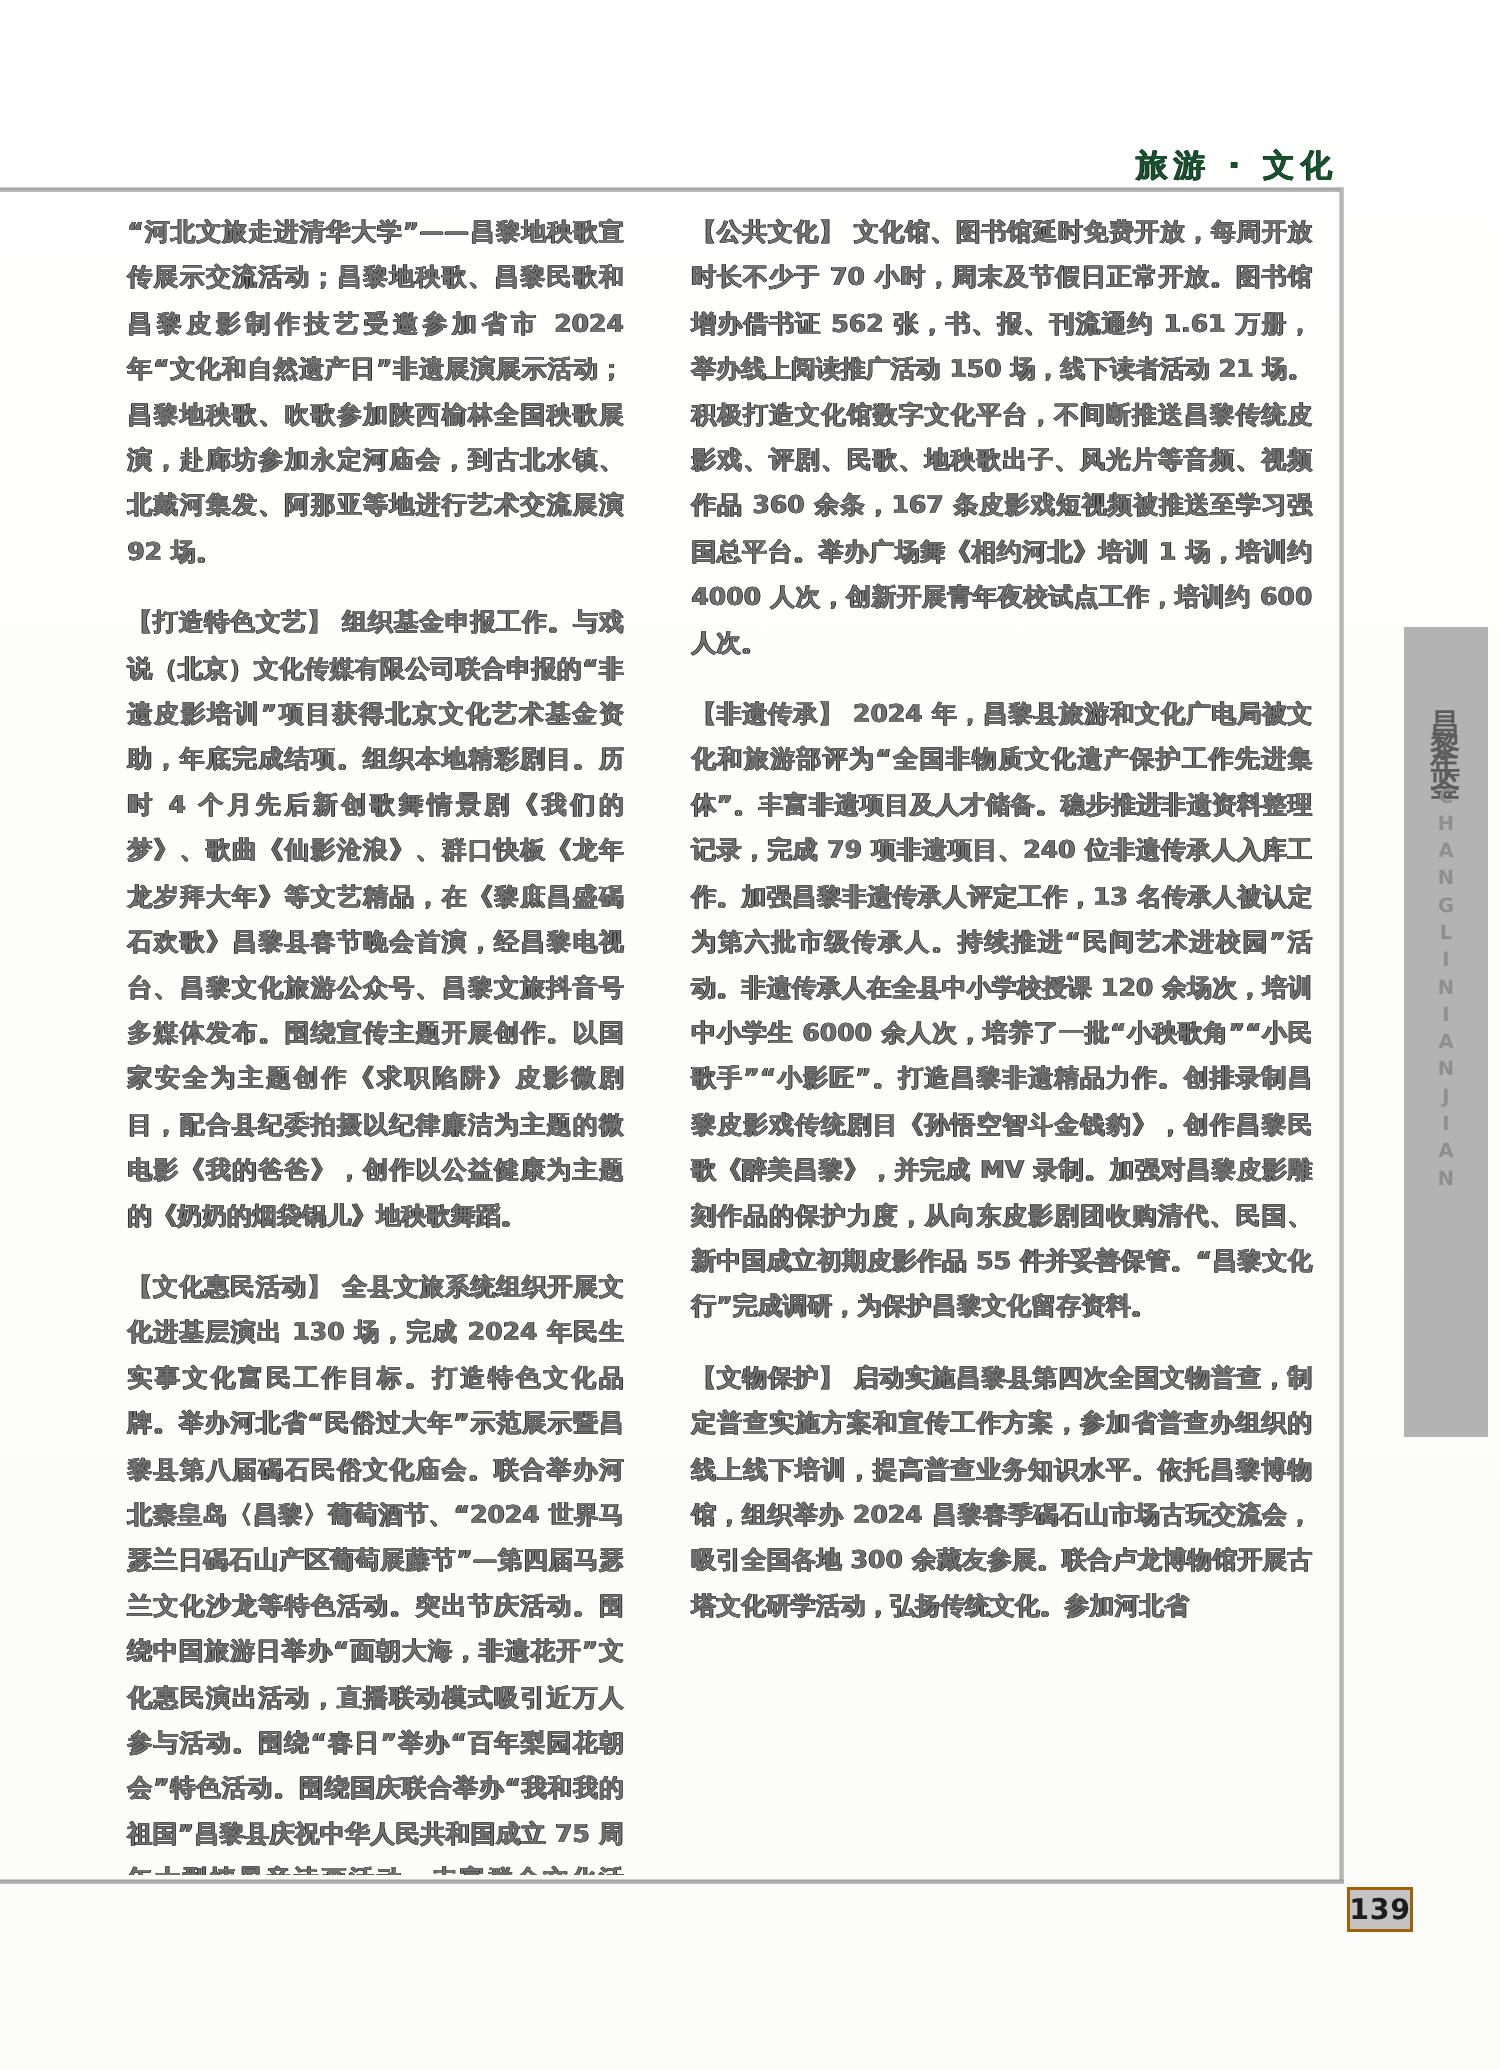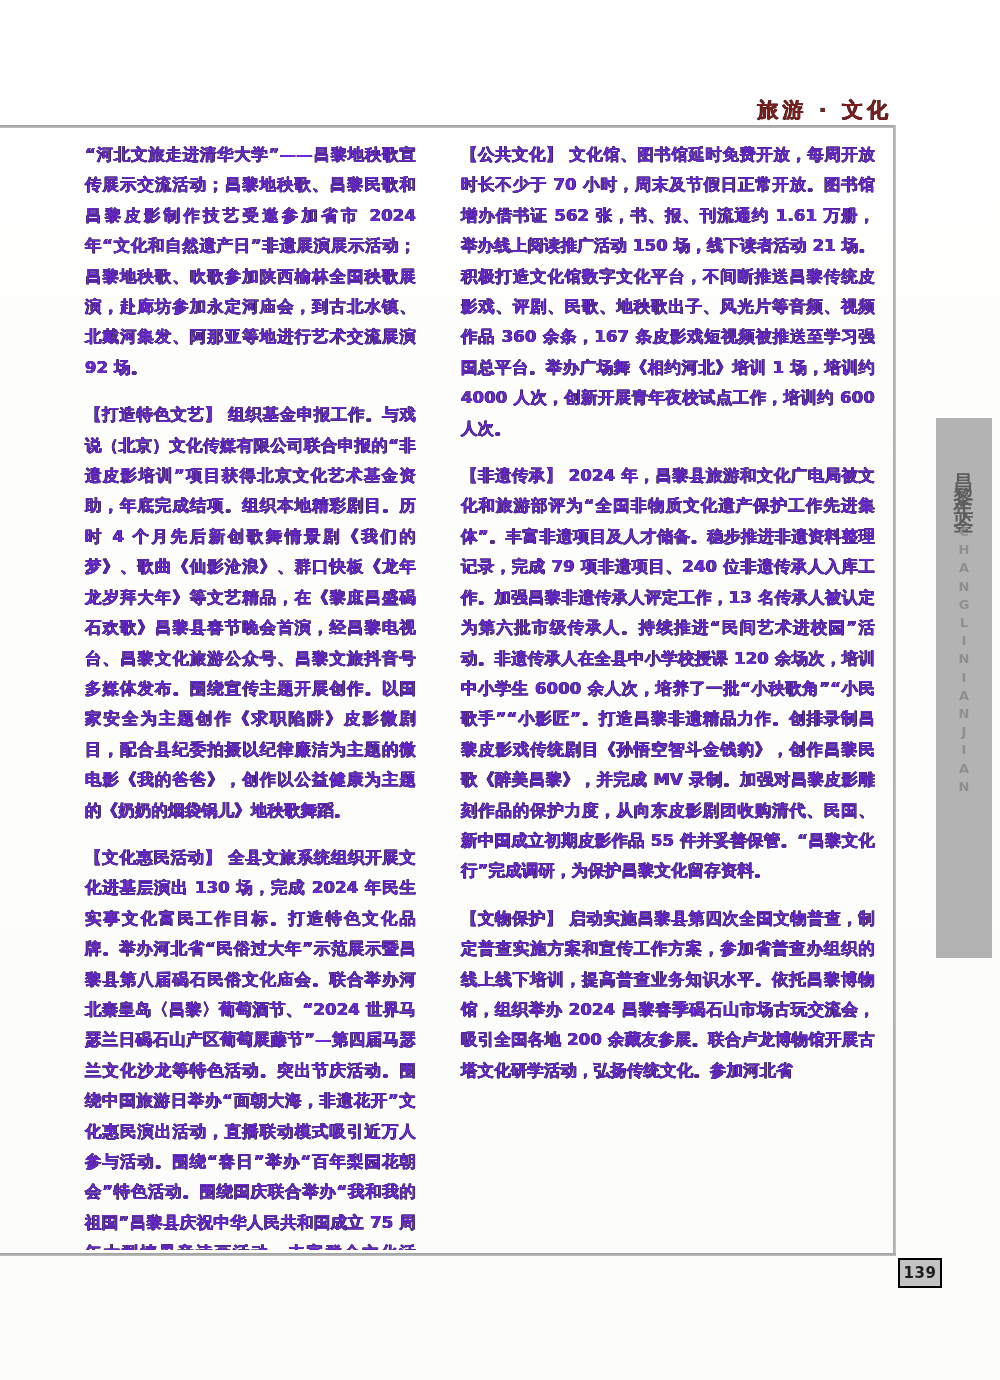--- a/index.html
+++ b/index.html
@@ -33,21 +33,21 @@
 
   
   #running-head {
     position: absolute;
     right: 108px;
     top: 96px;
     font-family: "DejaVu Sans", "Liberation Sans", sans-serif;
     font-size: 21px;
     font-weight: 700;
     letter-spacing: 4px;
-    color: #7f1d1d;
+    color: #14532d;
     text-shadow: 0.4px 0 0 #18181a, -0.4px 0 0 #18181a;
     white-space: nowrap;
   }
 
   
   .rule {
     position: absolute;
     background: #b0b0b0;
   }
   #rule-top {
@@ -113,26 +113,26 @@
   }
 
   
   #page-number-badge {
     position: absolute;
     left: 898px;
     top: 1258px;
     width: 44px;
     height: 30px;
     background: #c3c3c3;
-    border: 2px solid #000000;
+    border: 2px solid #a16207;
     box-sizing: border-box;
     display: flex;
     align-items: center;
     justify-content: center;
-    font-size: 15px;
+    font-size: 19px;
     font-weight: 700;
     color: #1d1d1d;
     font-family: "DejaVu Sans", "Liberation Sans", sans-serif;
     letter-spacing: 0.5px;
   }
 
   
   #columns {
     position: absolute;
     left: 0px;
@@ -152,21 +152,21 @@
     padding: 0 18px 0 15px;
     width: 447px;
   }
 
   p.para {
     margin: 0 0 17px 0;
     font-family: "DejaVu Sans", "Liberation Sans", sans-serif;
     font-size: 16.4px;
     line-height: 30.4px;
     font-weight: 700;
-    color: #6d28d9;
+    color: #737373;
     text-align: justify;
     text-align-last: left;
     letter-spacing: 0.2px;
     
     text-shadow: 0.45px 0 0 #141416, -0.45px 0 0 #141416, 0 0.3px 0 #141416;
     word-break: break-all;
   }
   p.para:last-child { margin-bottom: 0; }
 
   p.para.cont { text-indent: 0; }
@@ -188,21 +188,21 @@
 
     <div class="col left">
       <p class="para">“河北文旅走进清华大学”——昌黎地秧歌宣传展示交流活动；昌黎地秧歌、昌黎民歌和昌黎皮影制作技艺受邀参加省市 2024 年“文化和自然遗产日”非遗展演展示活动；昌黎地秧歌、吹歌参加陕西榆林全国秧歌展演，赴廊坊参加永定河庙会，到古北水镇、北戴河集发、阿那亚等地进行艺术交流展演 92 场。</p>
       <p class="para">【打造特色文艺】 组织基金申报工作。与戏说（北京）文化传媒有限公司联合申报的“非遗皮影培训”项目获得北京文化艺术基金资助，年底完成结项。组织本地精彩剧目。历时 4 个月先后新创歌舞情景剧《我们的梦》、歌曲《仙影沧浪》、群口快板《龙年龙岁拜大年》等文艺精品，在《黎庶昌盛碣石欢歌》昌黎县春节晚会首演，经昌黎电视台、昌黎文化旅游公众号、昌黎文旅抖音号多媒体发布。围绕宣传主题开展创作。以国家安全为主题创作《求职陷阱》皮影微剧目，配合县纪委拍摄以纪律廉洁为主题的微电影《我的爸爸》，创作以公益健康为主题的《奶奶的烟袋锅儿》地秧歌舞蹈。</p>
       <p class="para">【文化惠民活动】 全县文旅系统组织开展文化进基层演出 130 场，完成 2024 年民生实事文化富民工作目标。打造特色文化品牌。举办河北省“民俗过大年”示范展示暨昌黎县第八届碣石民俗文化庙会。联合举办河北秦皇岛〈昌黎〉葡萄酒节、“2024 世界马瑟兰日碣石山产区葡萄展藤节”—第四届马瑟兰文化沙龙等特色活动。突出节庆活动。围绕中国旅游日举办“面朝大海，非遗花开”文化惠民演出活动，直播联动模式吸引近万人参与活动。围绕“春日”举办“百年梨园花朝会”特色活动。围绕国庆联合举办“我和我的祖国”昌黎县庆祝中华人民共和国成立 75 周年大型情景音诗画活动。丰富群众文化活动。元旦、春节期间举办“冬游河北过大年”等系列活动 11 场，举办 2024 年“彩色周末”“非遗专场”等昌黎县文化进基层惠民演出 30 场，与乡镇联合开展破除农村陈规陋习文艺宣讲 15 场、“四季村晚”示范</p>
     </div>
 
     <div class="col right">
       <p class="para">【公共文化】 文化馆、图书馆延时免费开放，每周开放时长不少于 70 小时，周末及节假日正常开放。图书馆增办借书证 562 张，书、报、刊流通约 1.61 万册，举办线上阅读推广活动 150 场，线下读者活动 21 场。积极打造文化馆数字文化平台，不间断推送昌黎传统皮影戏、评剧、民歌、地秧歌出子、风光片等音频、视频作品 360 余条，167 条皮影戏短视频被推送至学习强国总平台。举办广场舞《相约河北》培训 1 场，培训约 4000 人次，创新开展青年夜校试点工作，培训约 600 人次。</p>
       <p class="para">【非遗传承】 2024 年，昌黎县旅游和文化广电局被文化和旅游部评为“全国非物质文化遗产保护工作先进集体”。丰富非遗项目及人才储备。稳步推进非遗资料整理记录，完成 79 项非遗项目、240 位非遗传承人入库工作。加强昌黎非遗传承人评定工作，13 名传承人被认定为第六批市级传承人。持续推进“民间艺术进校园”活动。非遗传承人在全县中小学校授课 120 余场次，培训中小学生 6000 余人次，培养了一批“小秧歌角”“小民歌手”“小影匠”。打造昌黎非遗精品力作。创排录制昌黎皮影戏传统剧目《孙悟空智斗金钱豹》，创作昌黎民歌《醉美昌黎》，并完成 MV 录制。加强对昌黎皮影雕刻作品的保护力度，从向东皮影剧团收购清代、民国、新中国成立初期皮影作品 55 件并妥善保管。“昌黎文化行”完成调研，为保护昌黎文化留存资料。</p>
-      <p class="para">【文物保护】 启动实施昌黎县第四次全国文物普查，制定普查实施方案和宣传工作方案，参加省普查办组织的线上线下培训，提高普查业务知识水平。依托昌黎博物馆，组织举办 2024 昌黎春季碣石山市场古玩交流会，吸引全国各地 200 余藏友参展。联合卢龙博物馆开展古塔文化研学活动，弘扬传统文化。参加河北省</p>
+      <p class="para">【文物保护】 启动实施昌黎县第四次全国文物普查，制定普查实施方案和宣传工作方案，参加省普查办组织的线上线下培训，提高普查业务知识水平。依托昌黎博物馆，组织举办 2024 昌黎春季碣石山市场古玩交流会，吸引全国各地 300 余藏友参展。联合卢龙博物馆开展古塔文化研学活动，弘扬传统文化。参加河北省</p>
     </div>
 
   </div>
 
   <div id="side-tab">
     <div id="side-tab-inner">
       <div id="side-tab-cn">昌黎年鉴</div>
       <div id="side-tab-en">CHANGLINIANJIAN</div>
     </div>
   </div>

